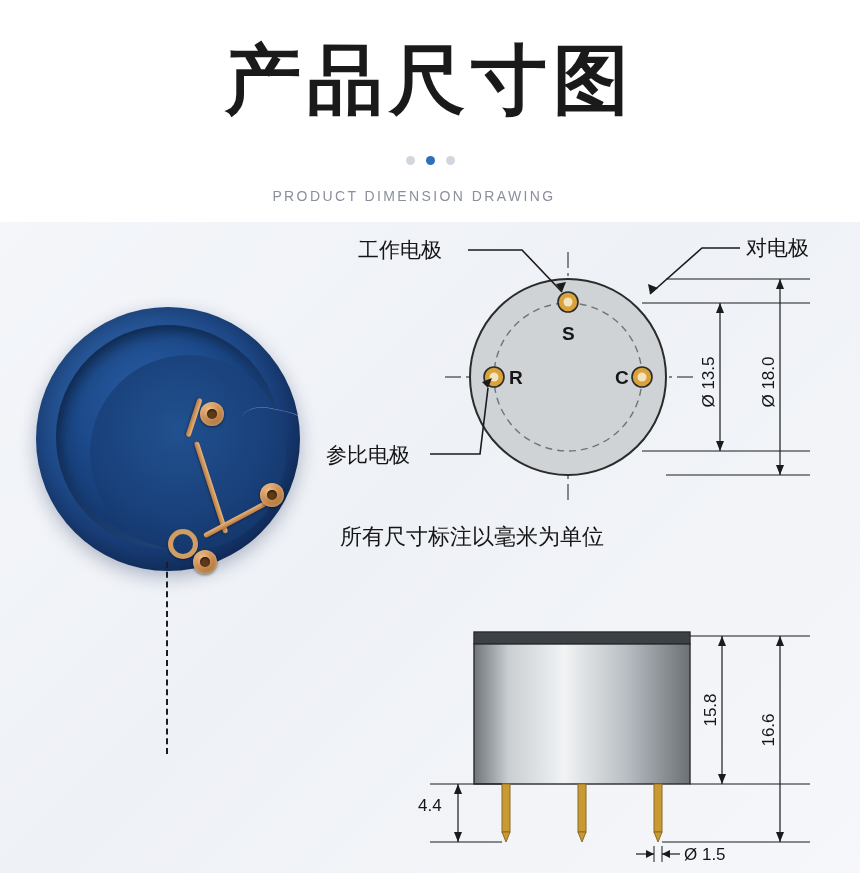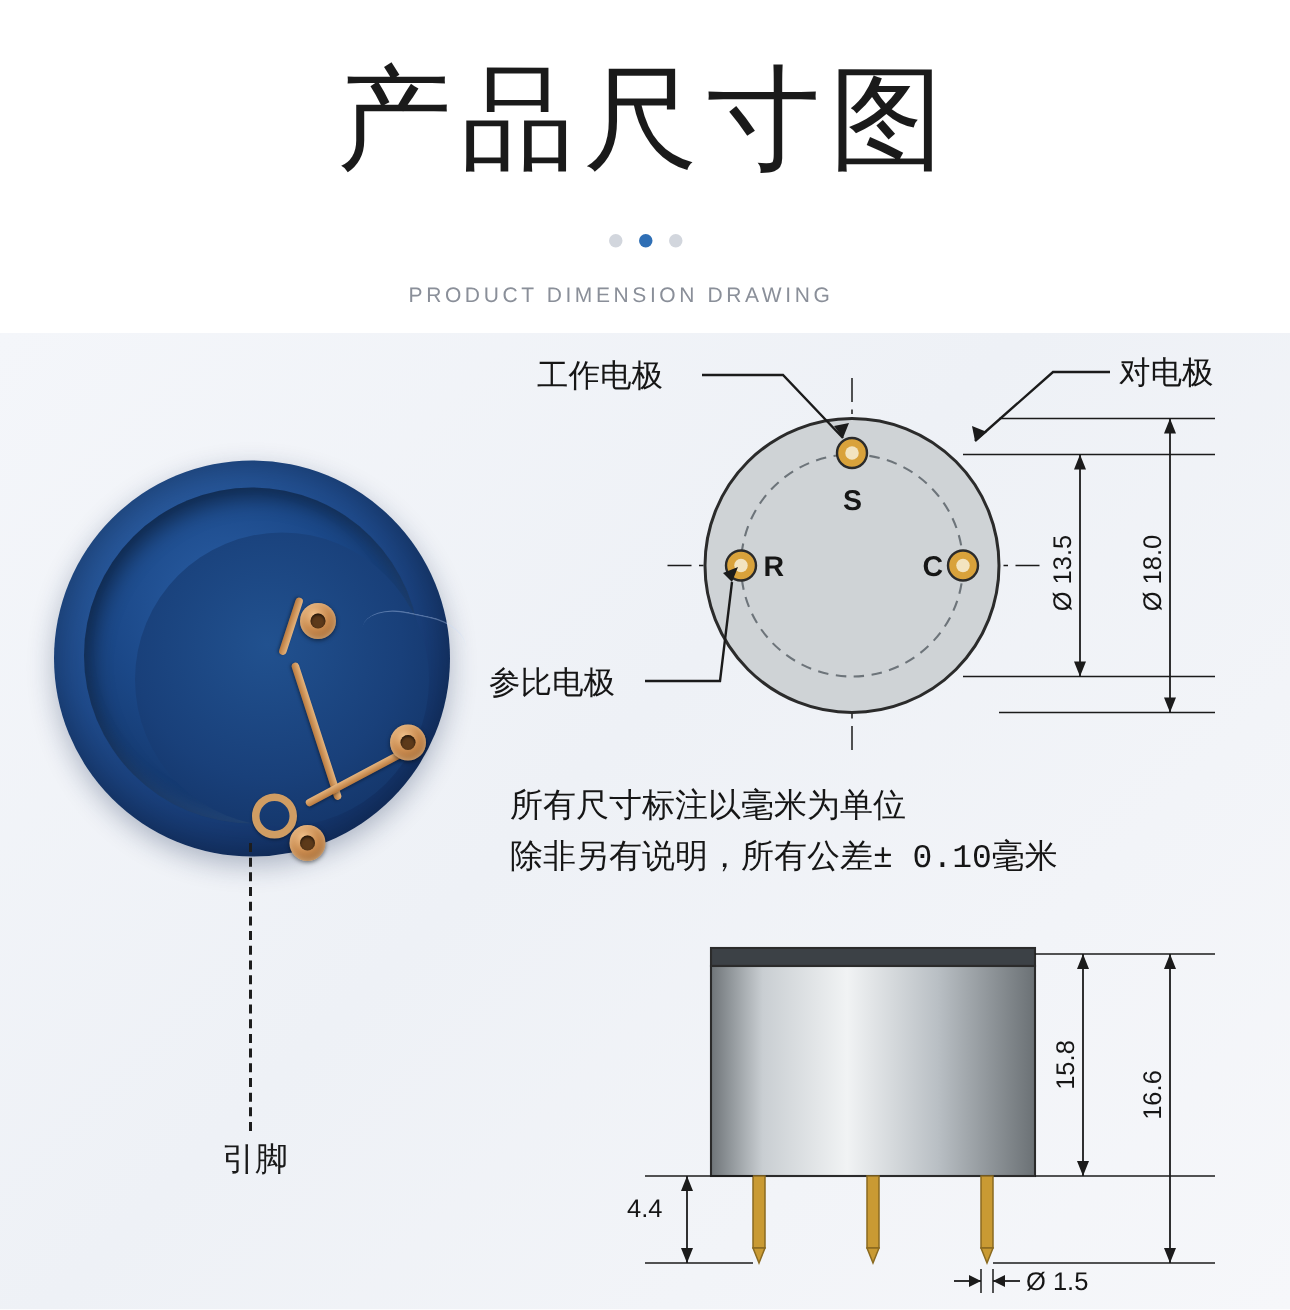--- a/index.html
+++ b/index.html
@@ -19,21 +19,21 @@
     left: 0; top: 0;
     width: 860px; height: 222px;
     background: #ffffff;
   }
   #main-title {
     position: absolute;
     left: 0; top: 42px;
     width: 860px;
     text-align: center;
     font-size: 76px;
-    font-weight: normal;
+    font-weight: bold;
     letter-spacing: 6px;
     color: #1a1a1a;
     line-height: 1;
   }
   #dots {
     position: absolute;
     left: 0; top: 156px;
     width: 860px;
     display: flex;
     justify-content: center;
@@ -198,21 +198,20 @@
           <div class="pad" id="pad-s"></div>
           <div class="pad" id="pad-c"></div>
           <div class="pad" id="pad-r"></div>
         </div>
       </div>
     </div>
   </div>
 
   <div id="pin-callout">
     <div id="pin-line"></div>
-    <div id="pin-label">引脚</div>
   </div>
 
   <div id="drawings">
 
     <svg width="550" height="300" viewBox="0 0 550 300">
 
       <g stroke="#1b1b1b" stroke-width="1" stroke-dasharray="16 5 3 5">
         <line x1="135" y1="155" x2="385" y2="155"></line>
         <line x1="258" y1="30" x2="258" y2="282"></line>
       </g>
@@ -265,21 +264,20 @@
       <g>
         <line x1="470" y1="57" x2="470" y2="253" stroke="#1b1b1b" stroke-width="1.2"></line>
         <polygon points="470,57 466,67 474,67" fill="#1b1b1b"></polygon>
         <polygon points="470,253 466,243 474,243" fill="#1b1b1b"></polygon>
         <text class="lbl lbl-dim" x="464" y="160" transform="rotate(-90 464 160)" text-anchor="middle">Ø 18.0</text>
       </g>
     </svg>
 
     <div style="position:absolute; left:30px; top:300px; width:480px;font-family:Liberation Mono, monospace;">
       <div style="font-size:22px;color:#161616;line-height:1.55;">所有尺寸标注以毫米为单位</div>
-      <div style="font-size:22px;color:#161616;line-height:1.55;">除非另有说明，所有公差± 0.10毫米</div>
     </div>
 
     <svg width="550" height="260" viewBox="0 0 550 260" style="position:absolute;left:0;top:388px">
 
       <rect x="164" y="22" width="216" height="12" fill="#3c4146" stroke="#2b2b2b" stroke-width="1.4"></rect>
       <rect x="164" y="34" width="216" height="140" stroke="#2b2b2b" stroke-width="1.4" fill="url(#metalgrad)"></rect>
       <defs>
         <linearGradient id="metalgrad" x1="0" y1="0" x2="1" y2="0">
           <stop offset="0%" stop-color="#6f7579"></stop>
           <stop offset="16%" stop-color="#c9ced2"></stop>

